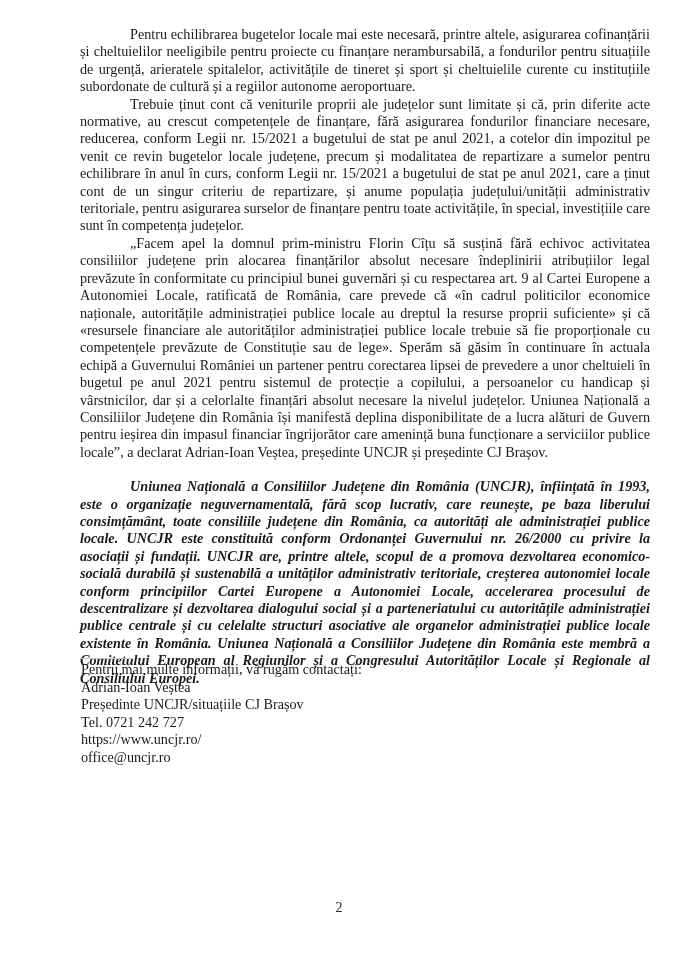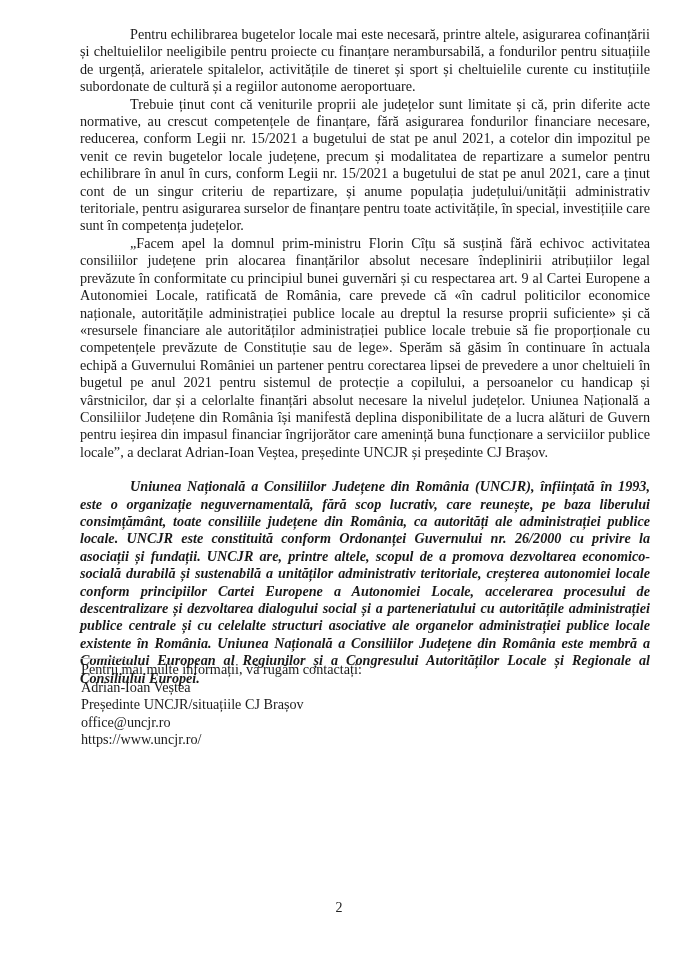--- a/index.html
+++ b/index.html
@@ -73,17 +73,18 @@
   <p class="indent">„Facem apel la domnul prim-ministru Florin Cîțu să susțină fără echivoc activitatea consiliilor județene prin alocarea finanțărilor absolut necesare îndeplinirii atribuțiilor legal prevăzute în conformitate cu principiul bunei guvernări și cu respectarea art. 9 al Cartei Europene a Autonomiei Locale, ratificată de România, care prevede că «în cadrul politicilor economice naționale, autoritățile administrației publice locale au dreptul la resurse proprii suficiente» și că «resursele financiare ale autorităților administrației publice locale trebuie să fie proporționale cu competențele prevăzute de Constituție sau de lege». Sperăm să găsim în continuare în actuala echipă a Guvernului României un partener pentru corectarea lipsei de prevedere a unor cheltuieli în bugetul pe anul 2021 pentru sistemul de protecție a copilului, a persoanelor cu handicap și vârstnicilor, dar și a celorlalte finanțări absolut necesare la nivelul județelor. Uniunea Națională a Consiliilor Județene din România își manifestă deplina disponibilitate de a lucra alături de Guvern pentru ieșirea din impasul financiar îngrijorător care amenință buna funcționare a serviciilor publice locale”, a declarat Adrian-Ioan Veștea, președinte UNCJR și președinte CJ Brașov.</p>
   <div class="gap"></div>
   <p class="indent italic">Uniunea Națională a Consiliilor Județene din România (UNCJR), înființată în 1993, este o organizație neguvernamentală, fără scop lucrativ, care reunește, pe baza liberului consimțământ, toate consiliile județene din România, ca autorități ale administrației publice locale. UNCJR este constituită conform Ordonanței Guvernului nr. 26/2000 cu privire la asociații și fundații. UNCJR are, printre altele, scopul de a promova dezvoltarea economico-socială durabilă și sustenabilă a unităților administrativ teritoriale, creșterea autonomiei locale conform principiilor Cartei Europene a Autonomiei Locale, accelerarea procesului de descentralizare și dezvoltarea dialogului social și a parteneriatului cu autoritățile administrației publice centrale și cu celelalte structuri asociative ale organelor administrației publice locale existente în România. Uniunea Națională a Consiliilor Județene din România este membră a Comitetului European al Regiunilor și a Congresului Autorităților Locale și Regionale al Consiliului Europei.</p>
 </div>
 
 <div class="contact">
   <div class="separator"></div>
   <div class="contact-line">Pentru mai multe informații, vă rugăm contactați:</div>
   <div class="contact-line">Adrian-Ioan Veștea</div>
   <div class="contact-line">Președinte UNCJR/situațiile CJ Brașov</div>
+  <div class="contact-line">Tel. 0721 242 727</div>
+  <div class="contact-line">https://www.uncjr.ro/</div>
   <div class="contact-line">office@uncjr.ro</div>
-  <div class="contact-line">https://www.uncjr.ro/</div>
 </div>
 
 <div class="page-number">2</div>
 
 </body></html>

